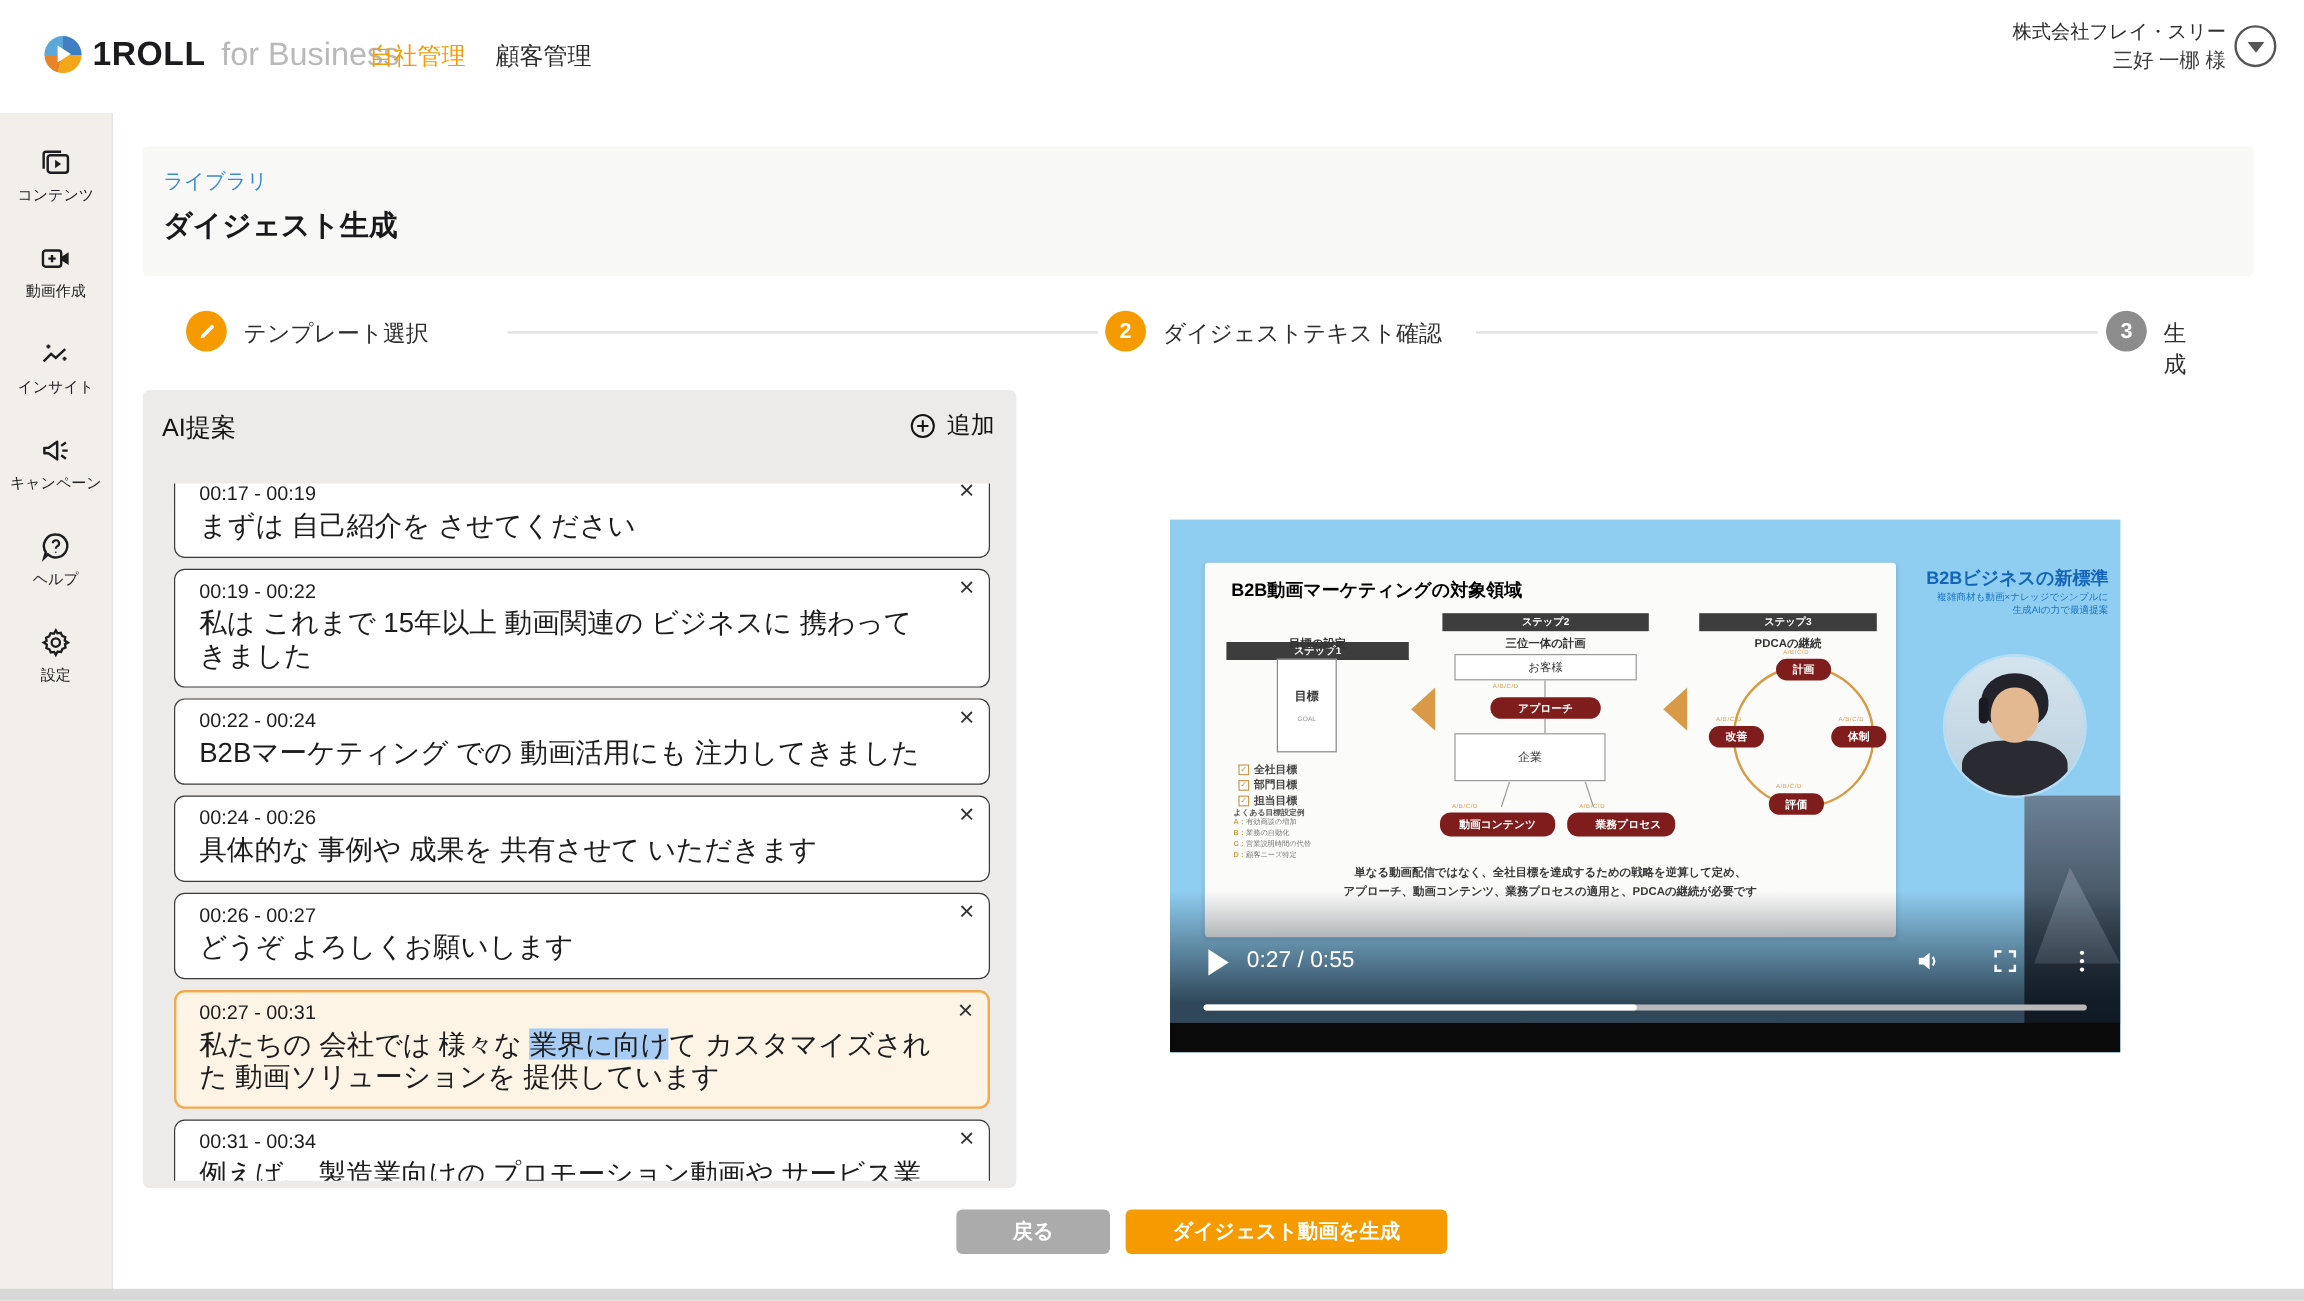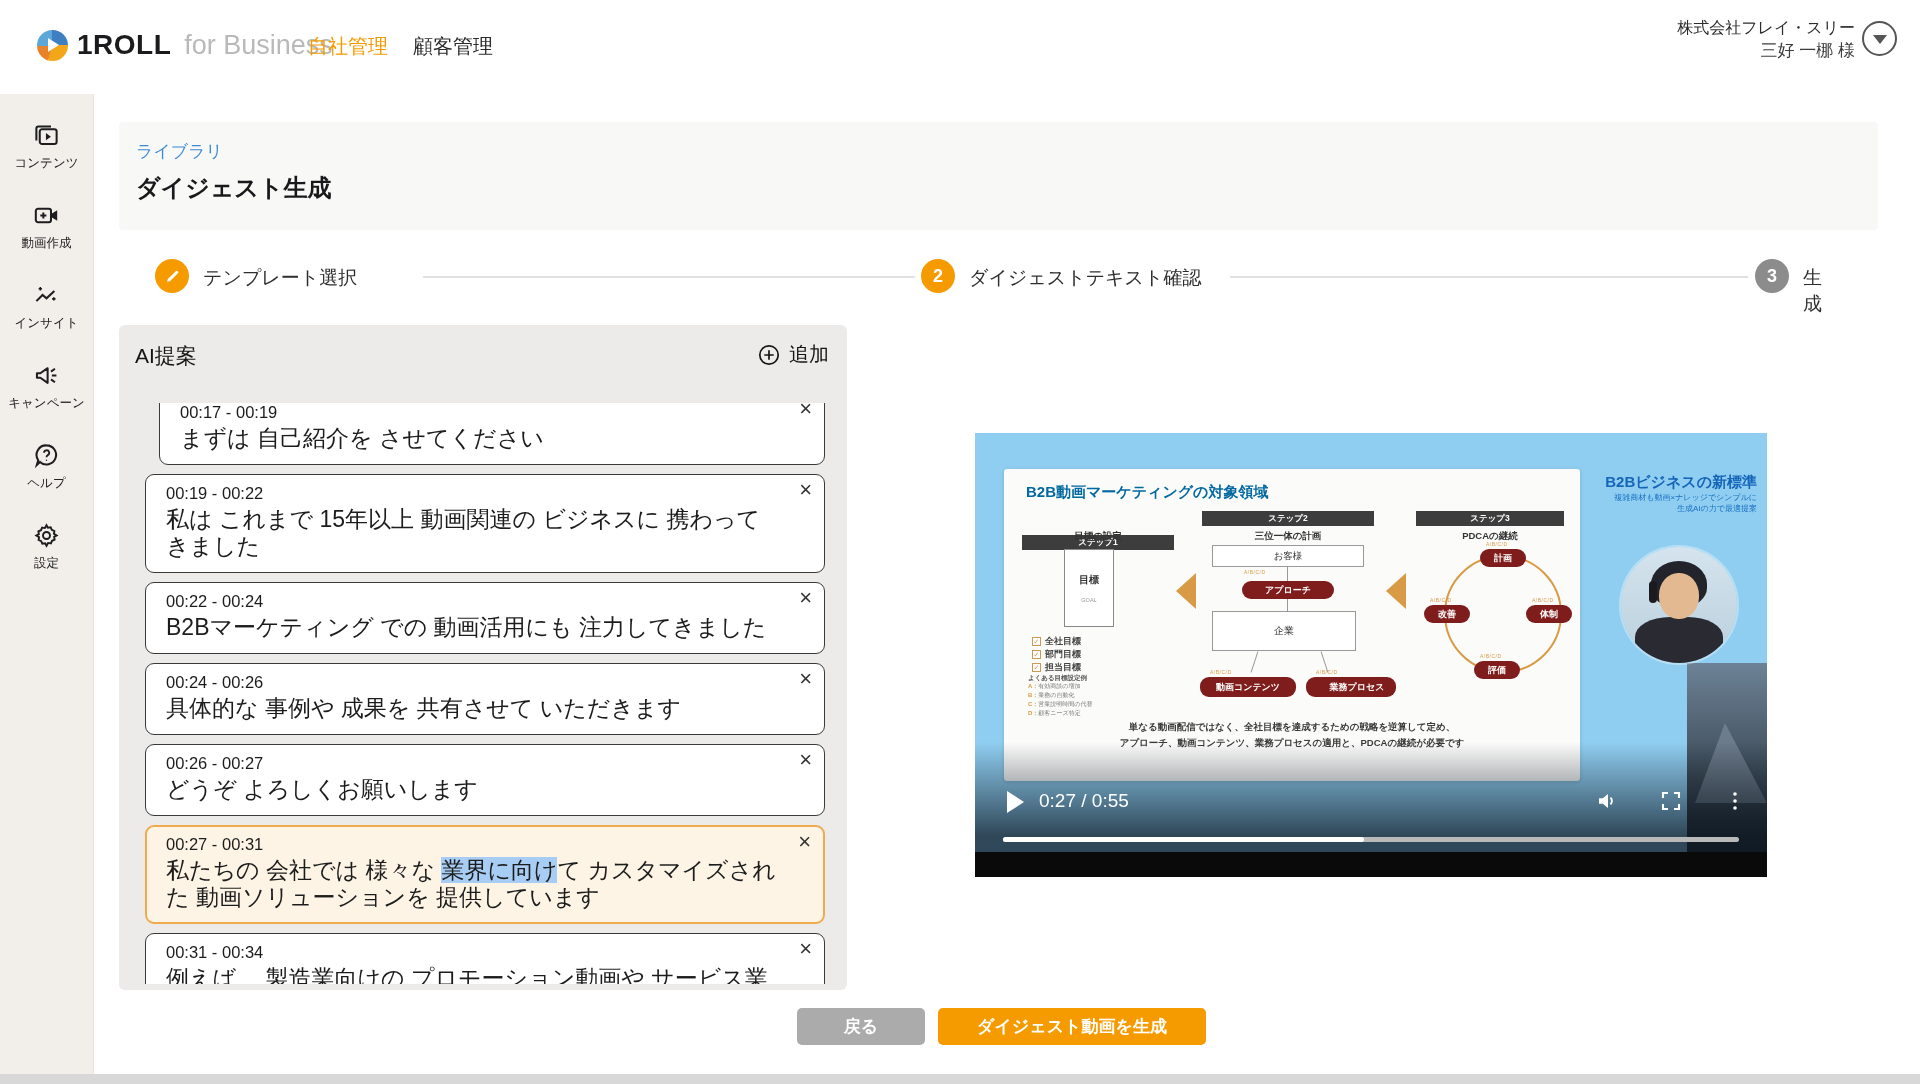--- a/index.html
+++ b/index.html
@@ -53,34 +53,34 @@
   
   .ai-panel { position:absolute; left:119px; top:325px; width:728px; height:665px; background:#edebe9; border-radius:6px; }
   .ai-head { position:absolute; left:16px; top:17px; font-size:21px; font-weight:500; color:#141414; }
   .add-btn { position:absolute; right:18px; top:16px; display:flex; align-items:center; gap:8px;
     font-size:20px; color:#141414; background:none; border:none; cursor:pointer;
     font-family:"Liberation Sans","DejaVu Sans",sans-serif; }
   .add-btn svg { width:24px; height:24px; }
   .seg-list { position:absolute; left:26px; top:78px; width:680px; height:581px; overflow:hidden; }
   .seg-card { position:relative; background:#fff; border:1px solid #3a3a3a; border-radius:9px;
     padding:9px 48px 12px 20px; margin-bottom:9px; }
-  .seg-card.first { margin-top:-10px;margin-left:14px; }
+  .seg-card.first { margin-top:-10px; }
   .seg-time { font-size:16.5px; color:#1c1c1c; margin-bottom:3px; }
   .seg-text { font-size:23px; color:#1c1c1c; line-height:27px; }
   .seg-close { position:absolute; top:4px; right:12px; background:none; border:none; font-size:22px;
     font-weight:300; color:#333; cursor:pointer; line-height:1;
     font-family:"Liberation Sans","DejaVu Sans",sans-serif; }
   .seg-card.highlight { background:#fdf4e5; border:2px solid #f0ab50; padding:8px 47px 11px 19px; }
   .sel { background:#a8cdf4; }
 
   
   .video { position:absolute; left:975px; top:433px; width:792px; height:444px; background:#90cef1; overflow:hidden; }
   .slide { position:absolute; left:29px; top:36px; width:576px; height:312px; background:#fbfbfa;
     border-radius:3px; box-shadow:0 1px 4px rgba(0,0,0,.15); }
-  .slide-title { position:absolute; left:22px; top:14px; font-size:15px; font-weight:bold; color:#0369a1; }
+  .slide-title { position:absolute; left:22px; top:14px; font-size:15px; font-weight:bold; color:#000000; }
   .step-bar { position:absolute; height:15px; background:#3d3d3d; color:#fff; font-size:8.5px;
     font-weight:bold; display:flex; align-items:center; justify-content:center; }
   .step-name { position:absolute; font-size:9.5px; font-weight:bold; color:#333; text-align:center; }
   .goal-box { position:absolute; left:60px; top:80px; width:50px; height:78px; border:1px solid #888;
     background:#fff; display:flex; flex-direction:column; align-items:center; justify-content:center;gap:10px; }
   .goal-box .g1 { font-size:10px; font-weight:bold; color:#333; }
   .goal-box .g2 { font-size:5.5px; color:#999; }
   .check-row { position:absolute; left:28px; display:flex; align-items:center; gap:4px;
     font-size:9px; font-weight:bold; color:#444; }
   .check-box { width:9px; height:9px; border:1px solid #c99a55; font-size:7px; line-height:8px;
@@ -324,21 +324,21 @@
       </div>
 
       <div class="tri-left" style="left:172px; top:104px;"></div>
       <div class="tri-left" style="left:382px; top:104px;"></div>
 
       <div class="white-box" style="left:208px; top:76px; width:152px; height:22px;">お客様</div>
       <div class="conn" style="left:283px; top:98px; width:1px; height:14px;"></div>
       <div class="micro" style="left:240px; top:100px;">A/B/C/D</div>
       <div class="pill" style="left:238px; top:112px; width:92px; height:18px;">アプローチ</div>
       <div class="conn" style="left:283px; top:130px; width:1px; height:12px;"></div>
-      <div class="white-box" style="left:208px; top:142px; width:144px; height:40px; font-size:10px;">企業</div>
+      <div class="white-box" style="left:208px; top:142px; width:126px; height:40px; font-size:10px;">企業</div>
       <div class="conn" style="left:250px; top:182px; width:1px; height:22px; transform:rotate(18deg);"></div>
       <div class="conn" style="left:320px; top:182px; width:1px; height:22px; transform:rotate(-18deg);"></div>
       <div class="micro" style="left:206px; top:200px;">A/B/C/D</div>
       <div class="micro" style="left:312px; top:200px;">A/B/C/D</div>
       <div class="pill" style="left:196px; top:208px; width:96px; height:20px;">動画コンテンツ</div>
       <div class="pill" style="left:302px; top:208px; width:90px; height:20px;padding-left:12px;">業務プロセス</div>
 
       <div class="pdca-circle"></div>
       <div class="micro" style="left:482px; top:72px;">A/B/C/D</div>
       <div class="pill" style="left:476px; top:80px; width:46px; height:18px;">計画</div>

